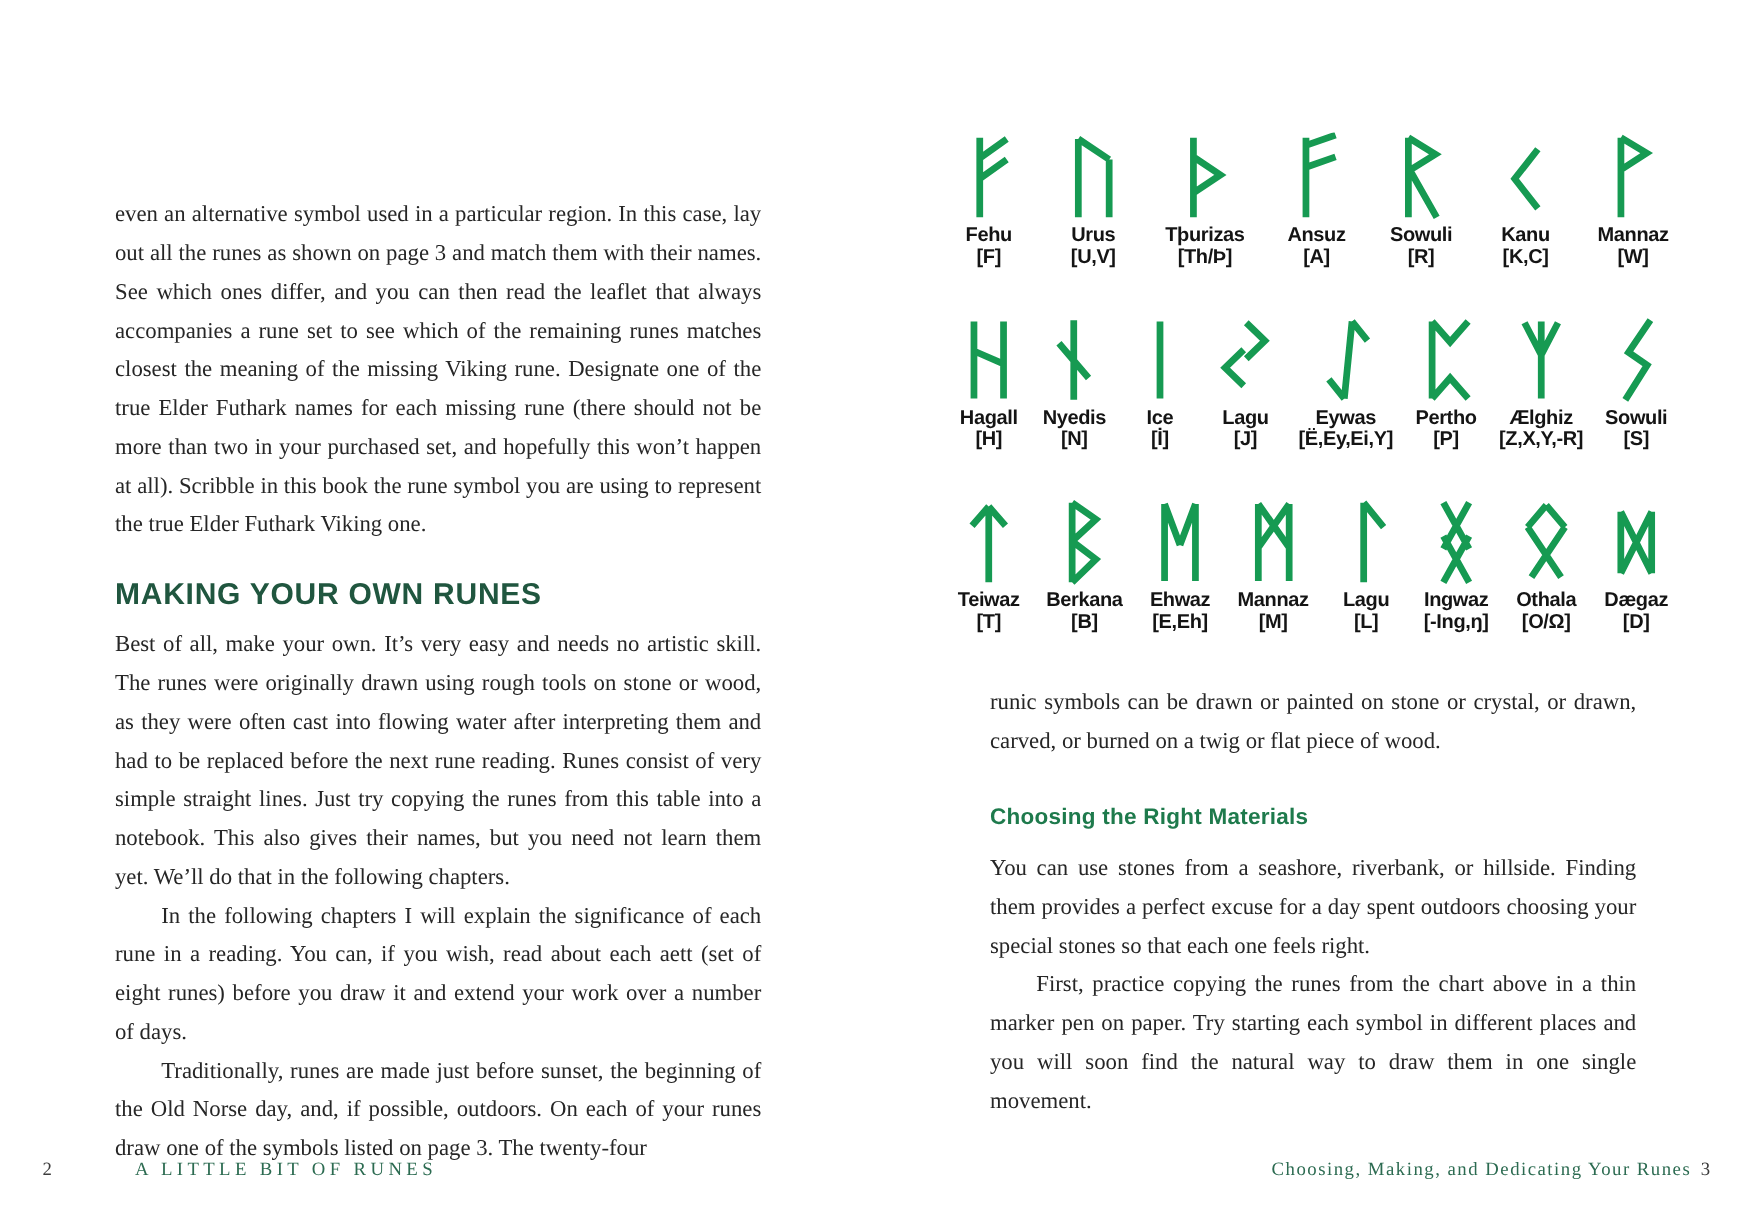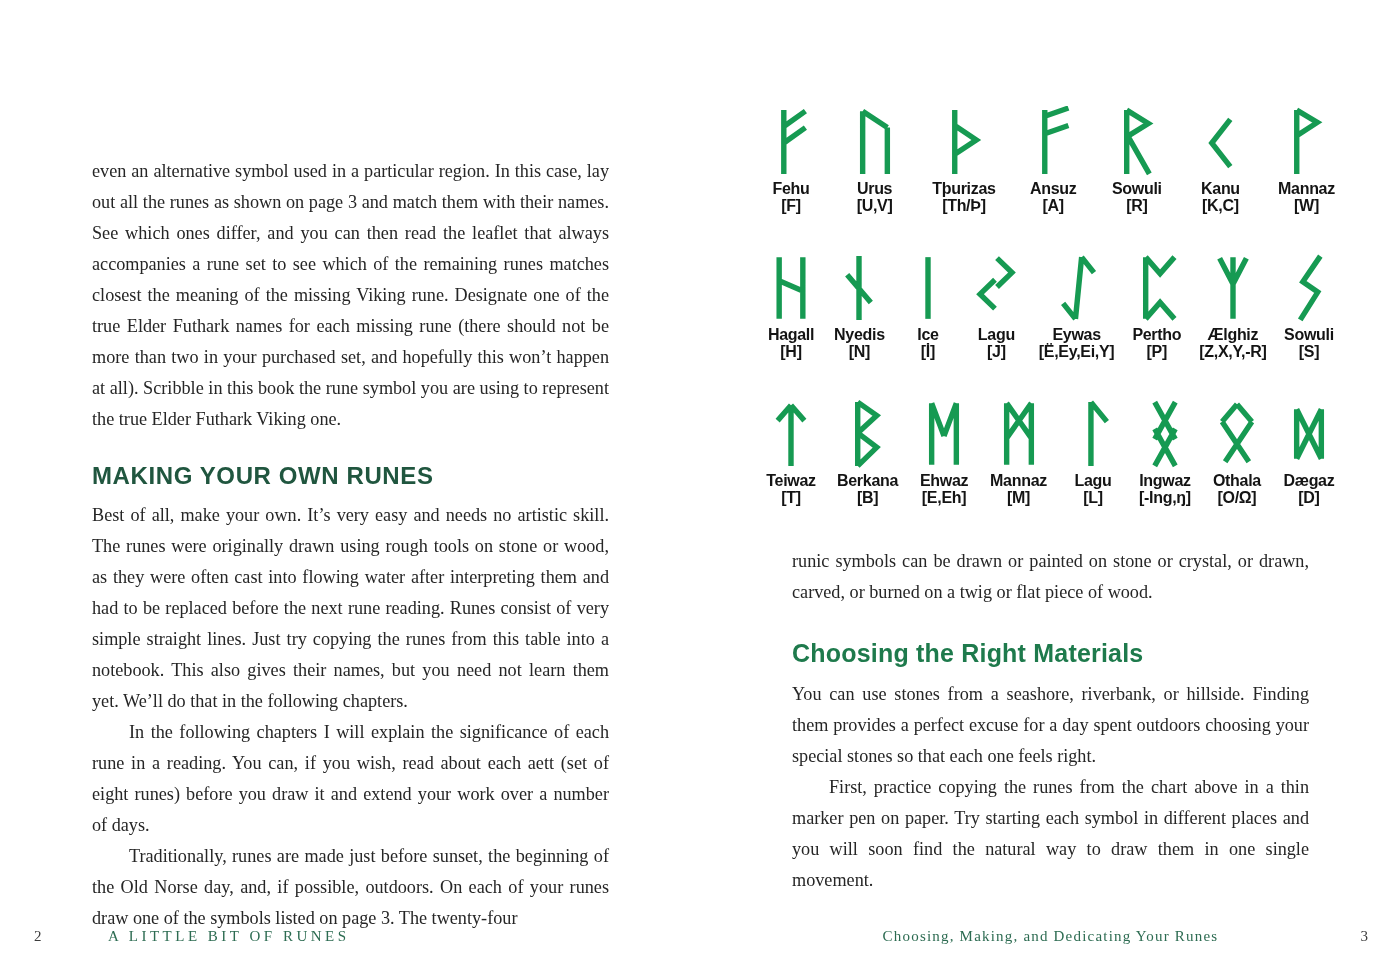--- a/index.html
+++ b/index.html
@@ -19,21 +19,21 @@
   #left-col  { position:absolute; left:92px;  top:110px; width:517px;margin-top:46px; }
   #right-col { position:absolute; left:792px; top:546px; width:517px; }
 
   #heading-left {
     font-family:"Liberation Sans", sans-serif; font-weight:bold;
     font-size:24px; letter-spacing:0.6px; color:var(--heading-dark-green,#20563f);
     margin:25px 0 9px 0;
   }
   #subheading-right {
     font-family:"Liberation Sans", sans-serif; font-weight:bold;
-    font-size:25px; letter-spacing:0.2px; color:var(--subheading-green,#1e7a4c);
+    font-size:18px; letter-spacing:0.2px; color:var(--subheading-green,#1e7a4c);
     margin:30px 0 10px 0;
   }
 
   #rune-chart { position:absolute; left:765px; top:106px; width:570px; }
   .rune-row { display:flex; justify-content:space-between; margin-bottom:38px; }
   .rune-cell { display:flex; flex-direction:column; align-items:center; }
   .rune-glyph { width:52px; height:72px; display:block; margin-bottom:3px; }
   .rune-glyph path {
     fill:none; stroke:var(--rune-green,#169a52);
     stroke-width:10.5; stroke-linecap:butt; stroke-linejoin:miter;
@@ -45,21 +45,21 @@
   }
 
   .footer-item { position:absolute; top:928px; font-size:15px; }
   #page-num-left  { left:34px;  color:#3c3c3c; }
   #page-num-right { right:32px; color:#3c3c3c; }
   #running-left {
     left:108px; width:517px; 
     letter-spacing:3.5px; color:var(--footer-green,#2c6b51);
   }
   #running-right {
-    left:792px; width:517px; text-align:center;
+    left:836px; width:517px; text-align:right;
     letter-spacing:1.2px; color:var(--footer-green,#2c6b51);
   }
 </style>
 </head>
 <body>
 
 <div id="left-col" class="body-text">
   <p>even an alternative symbol used in a particular region. In this case, lay out all the runes as shown on page 3 and match them with their names. See which ones differ, and you can then read the leaflet that always accompanies a rune set to see which of the remaining runes matches closest the meaning of the missing Viking rune. Designate one of the true Elder Futhark names for each missing rune (there should not be more than two in your purchased set, and hopefully this won’t happen at all). Scribble in this book the rune symbol you are using to represent the true Elder Futhark Viking one.</p>
   <div id="heading-left">MAKING YOUR OWN RUNES</div>
   <p>Best of all, make your own. It’s very easy and needs no artistic skill. The runes were originally drawn using rough tools on stone or wood, as they were often cast into flowing water after interpreting them and had to be replaced before the next rune reading. Runes consist of very simple straight lines. Just try copying the runes from this table into a notebook. This also gives their names, but you need not learn them yet. We’ll do that in the following chapters.</p>

